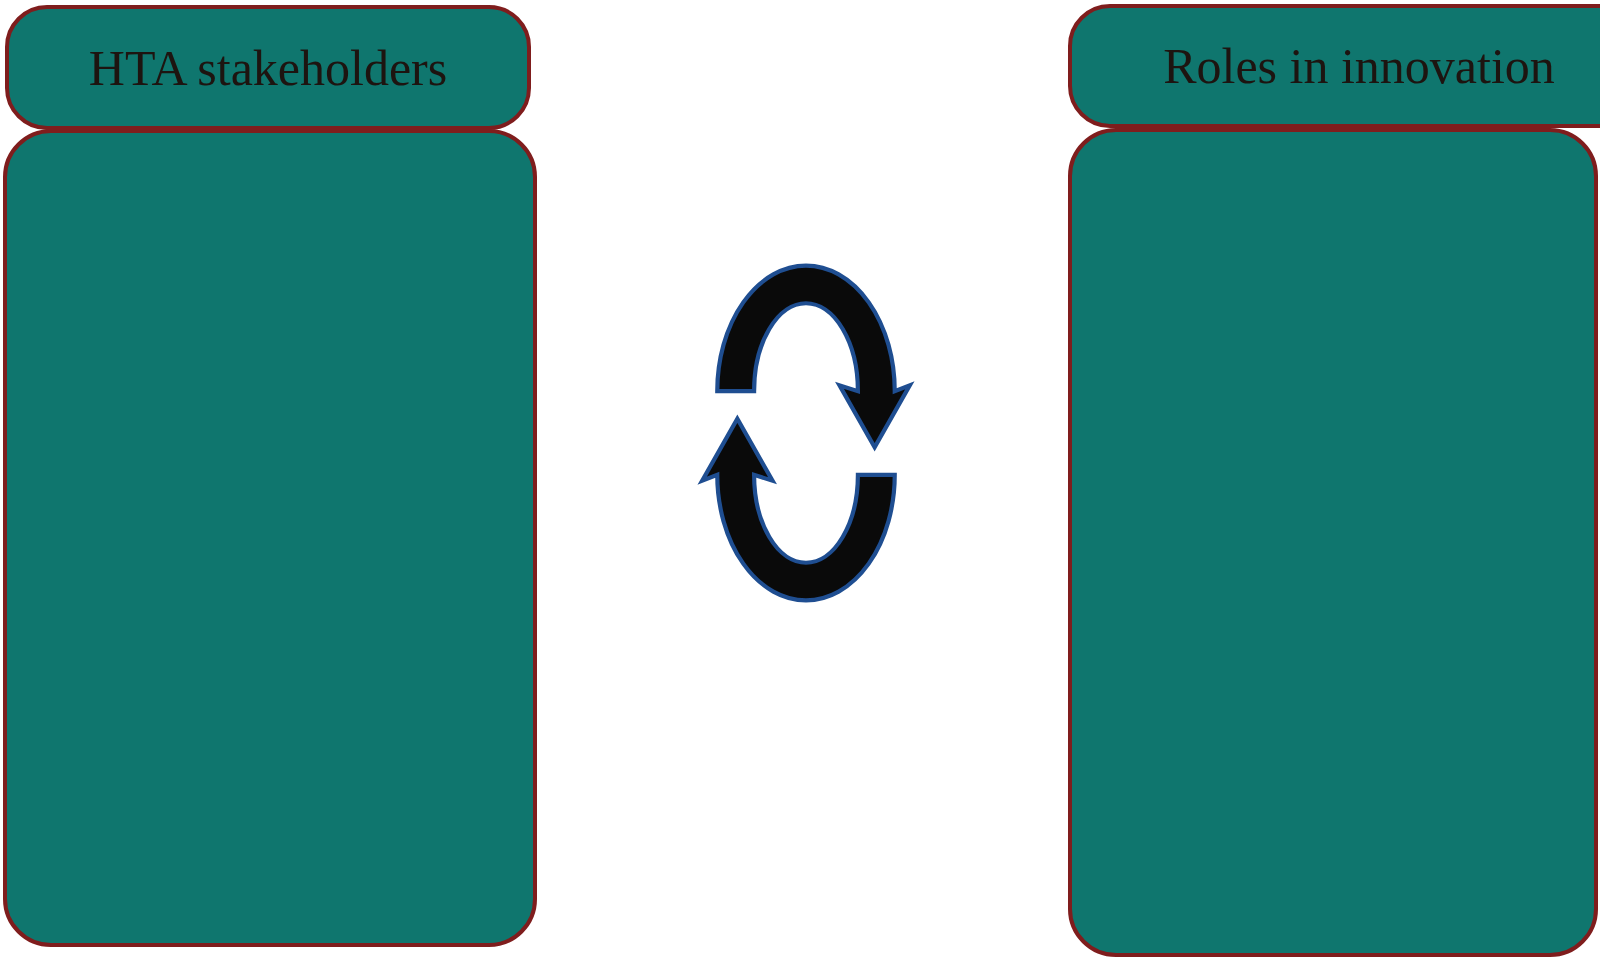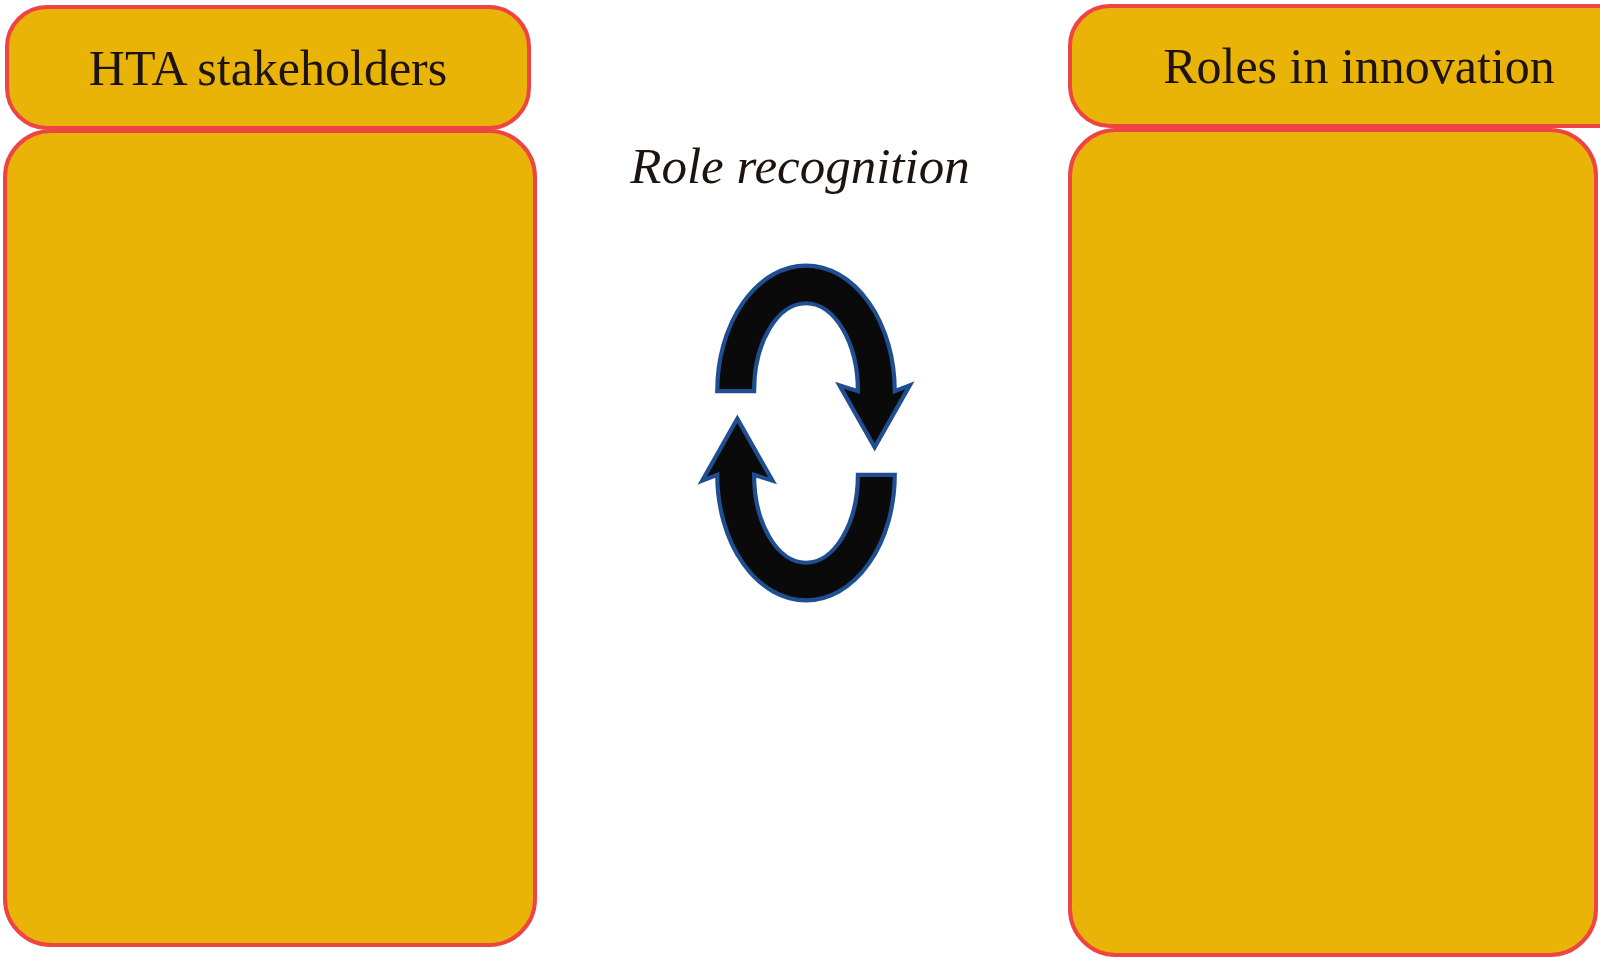--- a/index.html
+++ b/index.html
@@ -12,22 +12,22 @@
     width: 1600px;
     height: 962px;
     background: #ffffff;
     overflow: hidden;
     font-family: "Liberation Serif", "DejaVu Serif", serif;
     color: #1d1410;
   }
   .box {
     position: absolute;
     box-sizing: border-box;
-    background: #eab308;
-    border: 4px solid #ef4444;
+    background: #0f766e;
+    border: 4px solid #7f1d1d;
   }
   .header-box {
     border-radius: 42px;
     display: flex;
     align-items: center;
     justify-content: center;
     font-size: 50px;
     line-height: 1;
     z-index: 2;
   }
@@ -105,21 +105,20 @@
   <div id="right-header" class="box header-box">
     <span>Roles in innovation</span>
   </div>
   <div id="right-body" class="box body-box"></div>
   <div id="right-list" class="item-list">
       <div class="list-item">Beneficiaries</div>
       <div class="list-item">Practitioners</div>
       <div class="list-item">Developers</div>
     </div>
 
-  <div id="role-recognition-label" class="center-label">Role recognition</div>
 
   <svg id="cycle-icon" viewBox="0 0 260 430" aria-hidden="true">
     <g fill="#0a0a0a" stroke="#1f4e91" stroke-width="5" stroke-linejoin="miter">
 
       <path d="M 24 165
                A 106 150 0 0 1 236 165
                L 254 158 L 212 232 L 170 158 L 192 165
                A 62 105 0 0 0 68 165
                Z"></path>
 

